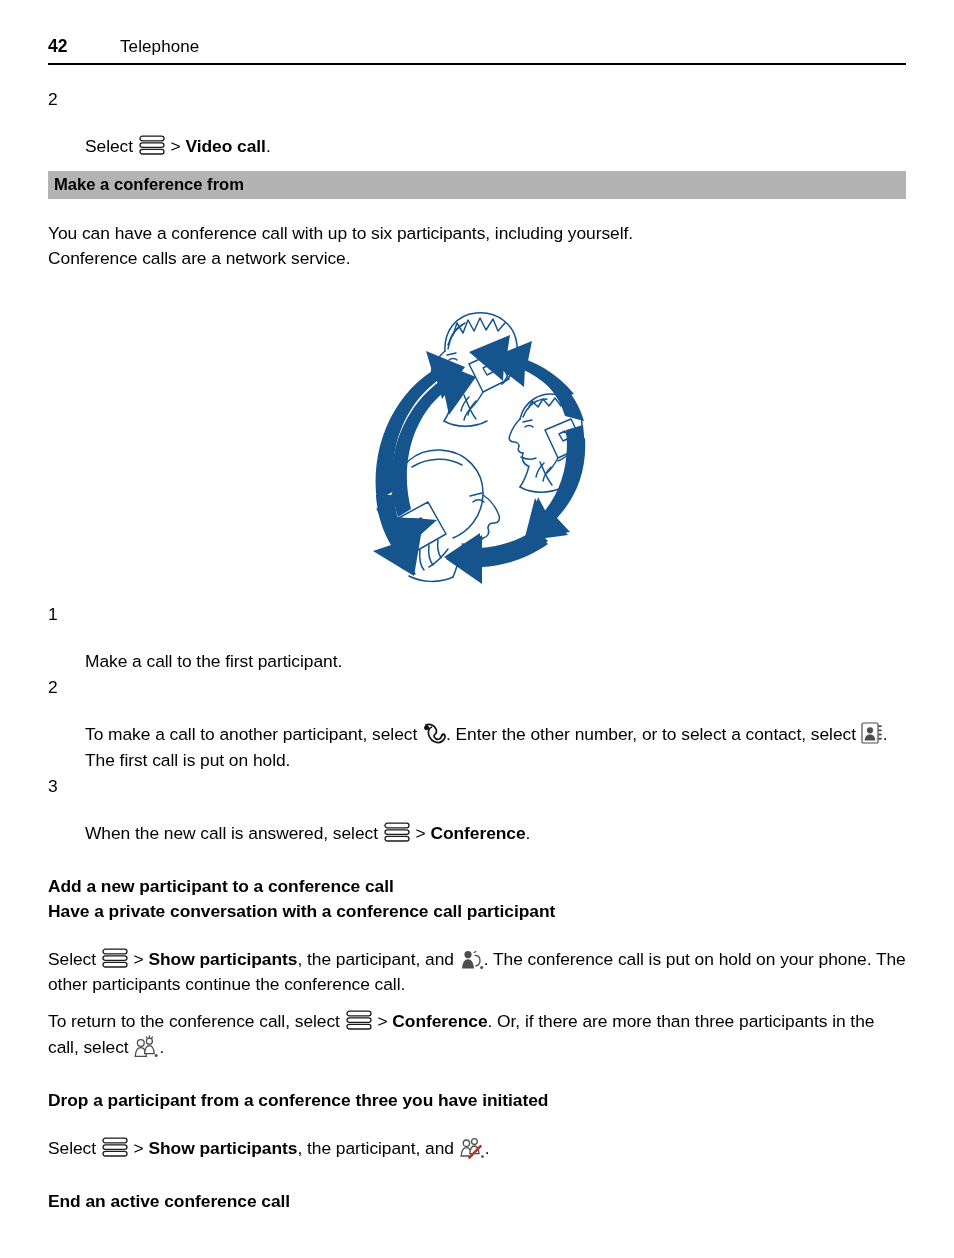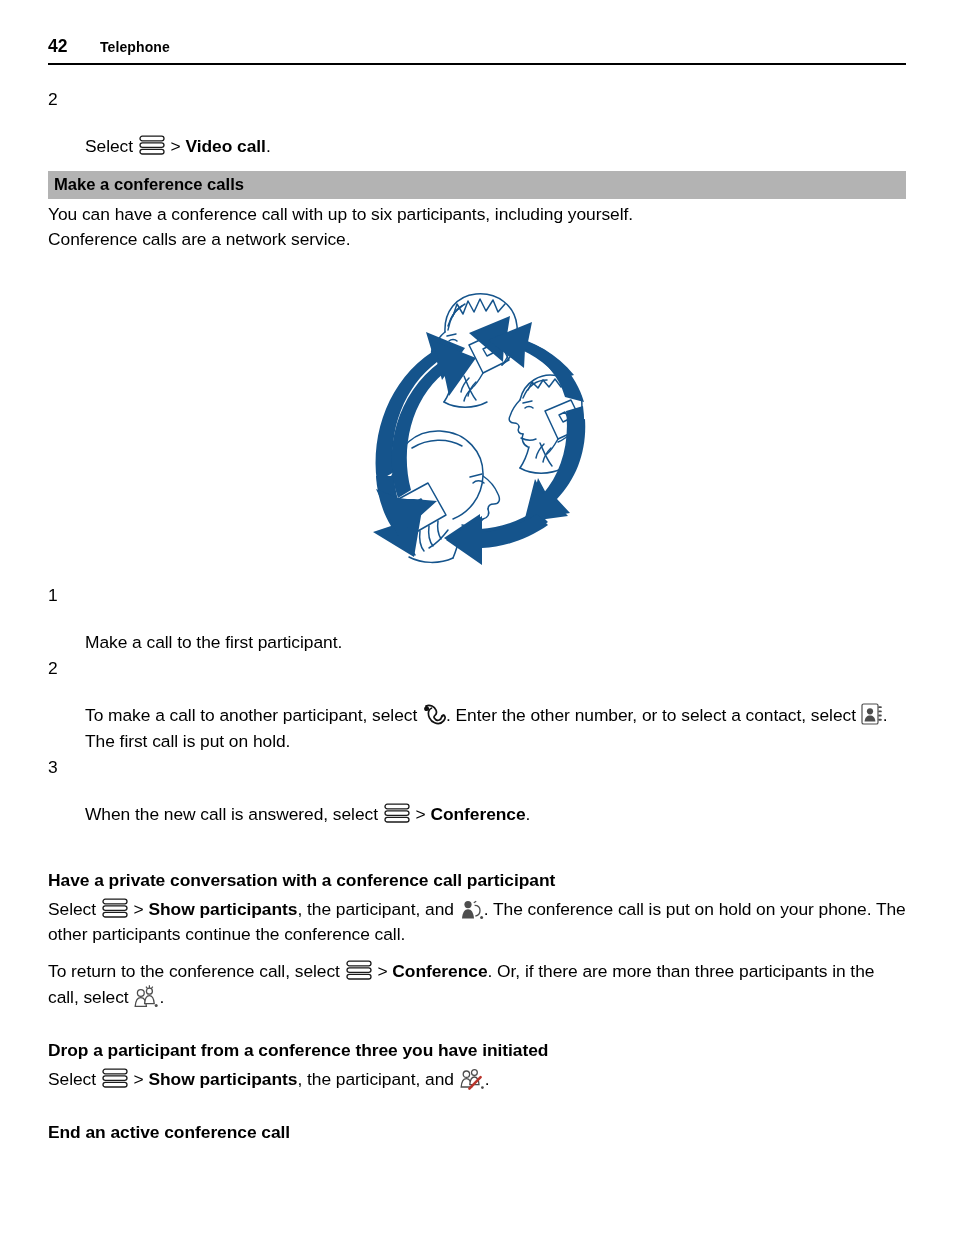--- a/index.html
+++ b/index.html
@@ -31,23 +31,24 @@
     border-bottom: 2.2px solid #000;
     padding-bottom: 6px;
   }
   .page-header .folio {
     font-size: 17.5px;
     font-weight: bold;
     letter-spacing: 0.1px;
     width: 52px;
   }
   .page-header .chapter {
-    font-size: 14px;
-    font-weight: bold;
+    font-size: 17px;
+    font-weight: normal;
     letter-spacing: 0.1px;
+    margin-left: 20px;
   }
 
   
   .body-text {
     font-size: 17.4px;
     line-height: 25px;
     letter-spacing: -0.05px;
   }
   .sub-head {
     font-size: 17.4px;
@@ -86,22 +87,22 @@
     display: inline-block;
     vertical-align: -4px;
     position: relative;
   }
   .icn svg { display: block; }
 
   
   .mt-lead   { margin-top: 21px; }
   .mt-para   { margin-top: 12px; }
   .mt-sec    { margin-top: 28px; }
-  .mt-sec-lg { margin-top: 41px; }
-  .mt-sm     { margin-top: 3px; }
+  .mt-sec-lg { }
+  .mt-sm     { margin-top: 22px; }
 
   
   .figure {
     margin-top: 18px;
     height: 300px;
     display: flex;
     justify-content: center;
     align-items: flex-start;
   }
 </style>
@@ -119,21 +120,21 @@
     <span class="num">2</span>
     <span class="txt"><span>Select </span><span class="icn"><svg width="28" height="22" viewBox="0 0 28 22">
             <g fill="#ffffff" stroke="#1a1a1a" stroke-width="1.3">
               <rect x="2" y="2.2" width="24" height="4.6" rx="2.3"></rect>
               <rect x="2" y="8.8" width="24" height="4.6" rx="2.3"></rect>
               <rect x="2" y="15.4" width="24" height="4.6" rx="2.3"></rect>
             </g>
           </svg></span><span> &gt; </span><b>Video call</b><span>.</span></span>
   </div>
 
-  <div class="gray-head mt-para">Make a conference calls</div>
+  <div class="gray-head mt-para">Make a conference from</div>
 
   <div class="body-text mt-sm">
     <div>You can have a conference call with up to six participants, including yourself.</div>
     <div>Conference calls are a network service.</div>
   </div>
 
   <div class="figure">
     <svg width="250" height="296" viewBox="0 0 250 296">
       <g fill="none" stroke="#15548c" stroke-width="1.5" stroke-linecap="round" stroke-linejoin="round">
 
@@ -318,20 +319,21 @@
       <span class="txt"><span>When the new call is answered, select </span><span class="icn"><svg width="28" height="22" viewBox="0 0 28 22">
               <g fill="#ffffff" stroke="#1a1a1a" stroke-width="1.3">
                 <rect x="2" y="2.2" width="24" height="4.6" rx="2.3"></rect>
                 <rect x="2" y="8.8" width="24" height="4.6" rx="2.3"></rect>
                 <rect x="2" y="15.4" width="24" height="4.6" rx="2.3"></rect>
               </g>
             </svg></span><span> &gt; </span><b>Conference</b><span>.</span></span>
     </div>
   </div>
 
+  <div class="sub-head mt-sec">Add a new participant to a conference call</div>
 
   <div class="sub-head mt-sec-lg">Have a private conversation with a conference call participant</div>
   <div class="body-text mt-sm"><span>Select </span><span class="icn"><svg width="28" height="22" viewBox="0 0 28 22">
           <g fill="#ffffff" stroke="#1a1a1a" stroke-width="1.3">
             <rect x="2" y="2.2" width="24" height="4.6" rx="2.3"></rect>
             <rect x="2" y="8.8" width="24" height="4.6" rx="2.3"></rect>
             <rect x="2" y="15.4" width="24" height="4.6" rx="2.3"></rect>
           </g>
         </svg></span><span> &gt; </span><b>Show participants</b><span>, the participant, and </span><span class="icn" style="vertical-align:-6px;"><svg width="25" height="25" viewBox="0 0 25 25">
           <g fill="#4d4d4d">

